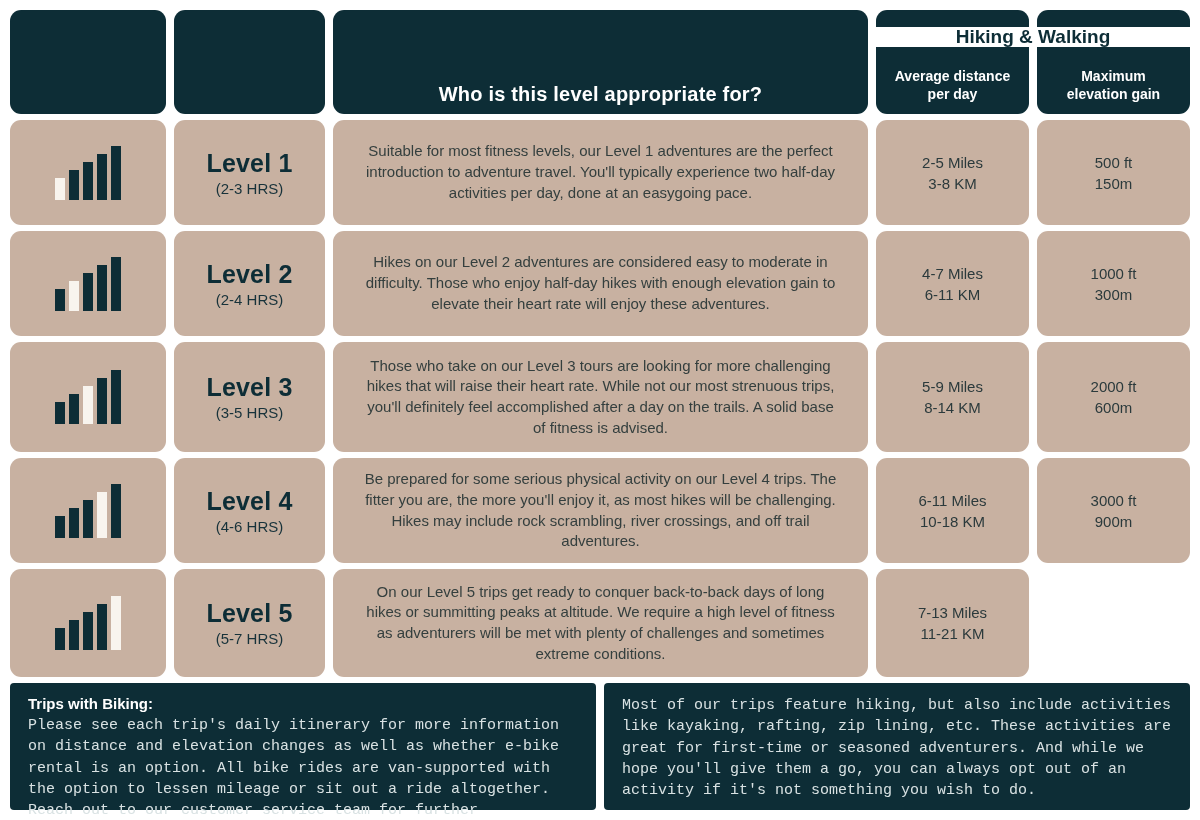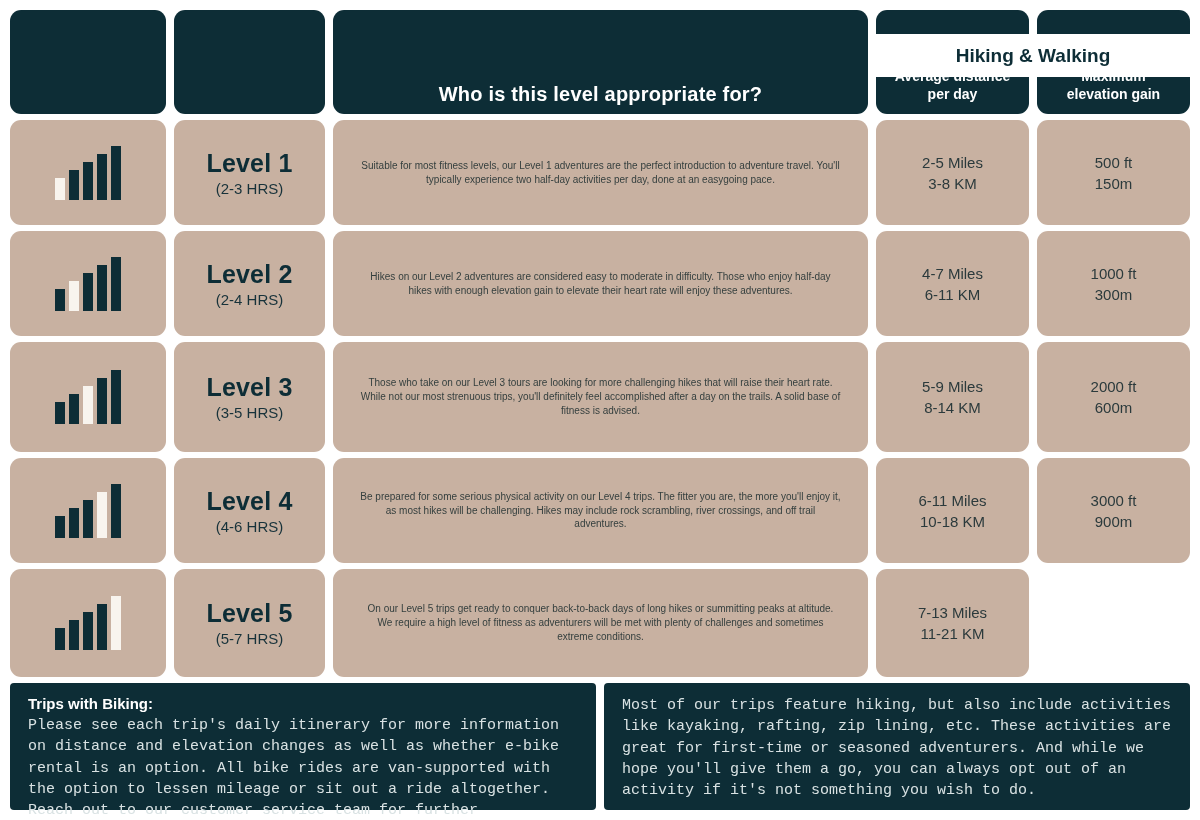--- a/index.html
+++ b/index.html
@@ -18,42 +18,42 @@
   .dark { background:#0d2d36; }
   .tan  { background:#c8b1a1; }
 
   
   .who-box { display:flex; justify-content:center; align-items:center; padding-top:64px; }
   .who-title { color:#ffffff; font-size:20px; font-weight:bold; letter-spacing:.2px; }
 
   .hw-wrap { grid-column:4 / 6; position:relative; display:flex; gap:8px; }
   .hw-box { flex:1; background:#0d2d36; border-radius:11px; display:flex; flex-direction:column;
             justify-content:center; align-items:center; padding-top:46px; }
-  .hw-band { position:absolute; left:0; right:0; top:17px; height:43px; background:#ffffff;
-             display:flex; align-items:center; justify-content:center; z-index:2;margin-top:7px; }
+  .hw-band { position:absolute; left:0; right:0; top:17px; height:20px; background:#ffffff;
+             display:flex; align-items:center; justify-content:center; z-index:2; }
   .hw-title { color:#0d2d36; font-size:19px; font-weight:bold; }
   .subhead-line { color:#ffffff; font-size:14px; font-weight:bold; line-height:1.3; text-align:center; }
 
   
   .icon-cell { display:flex; align-items:center; justify-content:center; }
   .level-icon { display:flex; align-items:flex-end; gap:4px; height:54px; }
   .bar { width:10px; background:#0d2d36; display:inline-block; }
   .bar:nth-child(1){ height:22px; }
   .bar:nth-child(2){ height:30px; }
   .bar:nth-child(3){ height:38px; }
   .bar:nth-child(4){ height:46px; }
   .bar:nth-child(5){ height:54px; }
   .bar-white { background:#f8f4ee; }
 
   .name-cell { display:flex; flex-direction:column; align-items:center; justify-content:center; }
   .level-name { color:#0d2d36; font-size:25px; font-weight:bold; letter-spacing:.2px; }
   .level-hours { color:#17323a; font-size:15px; margin-top:2px; }
 
   .desc-cell { display:flex; align-items:center; justify-content:center; padding:8px 26px; }
-  .desc-text { color:#343f3e; font-size:10px; line-height:1.38; text-align:center; }
+  .desc-text { color:#343f3e; font-size:15px; line-height:1.38; text-align:center; }
 
   .value-cell { display:flex; flex-direction:column; align-items:center; justify-content:center; }
   .value-line { color:#2b3a3c; font-size:15px; line-height:1.4; text-align:center; }
 
   
   .footer-row { grid-column:1 / 6; grid-row:7; display:flex; gap:8px; }
   .footer-box { flex:1; background:#0d2d36; border-radius:4px; padding:12px 18px; }
   .footer-title { color:#ffffff; font-size:15px; font-weight:bold; margin-bottom:3px; }
   .footer-body { color:#d9e2e3; font-size:15px; line-height:1.42;font-family:Liberation Mono, monospace; }
 </style>

